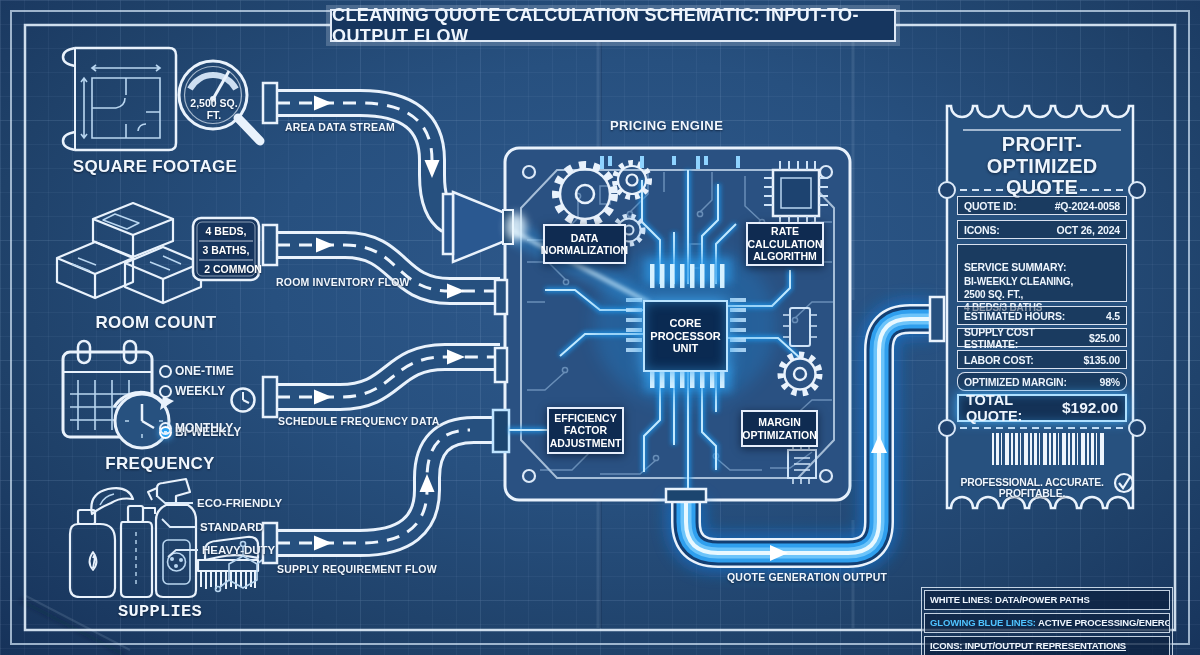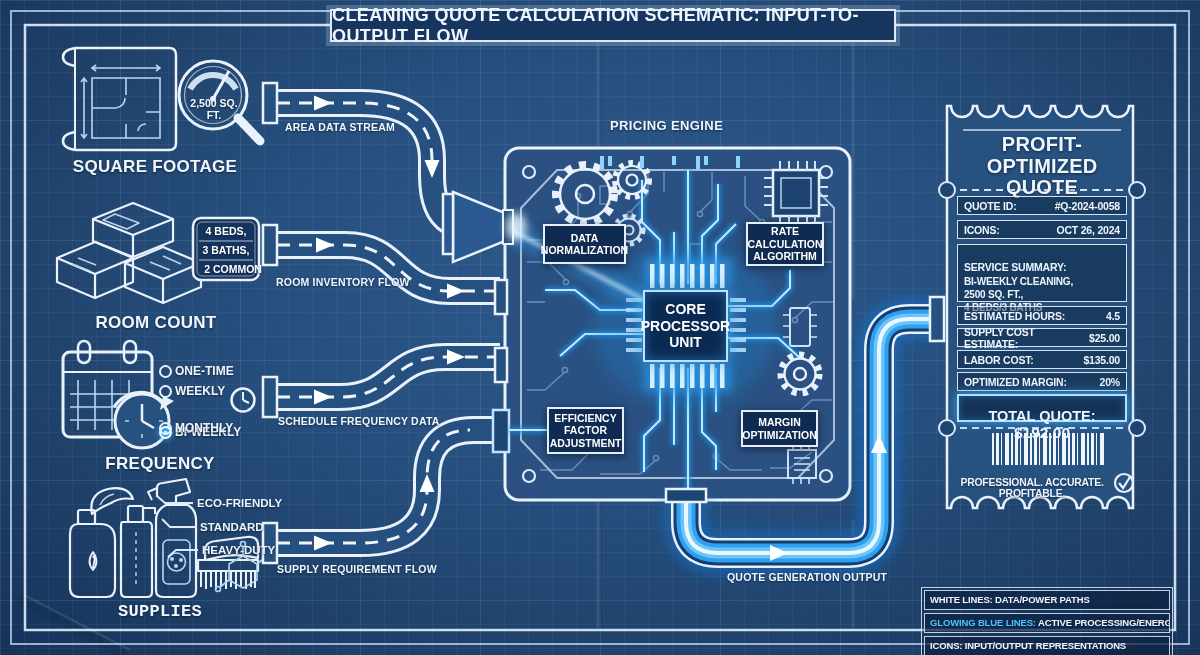--- a/index.html
+++ b/index.html
@@ -9,22 +9,22 @@
   svg.layer{position:absolute;left:0;top:0;}
   .txt{position:absolute;font-weight:bold;color:#f1f7fe;text-shadow:0 1px 2px rgba(4,14,30,.6);white-space:nowrap;}
   .lbl-lg{font-size:17px;letter-spacing:.3px;text-align:center;white-space:nowrap;}
   .lbl-stream{font-size:10.5px;letter-spacing:.2px;}
   .titlebox{position:absolute;left:330px;top:9px;width:566px;height:33px;background:#16365f;
     border:2px solid #dfe9f6;box-shadow:0 0 0 4px rgba(223,233,246,.22);display:flex;align-items:center;
     justify-content:center;font-weight:bold;font-size:18px;letter-spacing:.4px;box-sizing:border-box;}
   .mod{position:absolute;background:#0f2b51;border:2px solid #e6eefb;color:#fff;display:flex;align-items:center;
     justify-content:center;text-align:center;font-weight:bold;font-size:10.5px;line-height:1.18;
     box-shadow:0 2px 8px rgba(2,10,25,.55);padding:2px;box-sizing:border-box;}
-  .mod.core{background:#0a2a52;border:2px solid #b9e3ff;font-size:14px;
-    box-shadow:0 0 16px rgba(62,170,244,.95), inset 0 0 12px rgba(62,170,244,.45);}
+  .mod.core{background:#0a2a52;border:2px solid #b9e3ff;font-size:11px;
+    box-shadow:0 0 16px rgba(62,170,244,.95), inset 0 0 12px rgba(62,170,244,.45);margin-top:10px;}
   .gauge-text{position:absolute;left:184px;top:97px;width:60px;text-align:center;font-weight:bold;
     font-size:10.5px;line-height:1.15;color:#f5faff;white-space:normal;}
   .badge-row{position:absolute;left:195px;width:62px;height:19px;text-align:center;font-weight:bold;
     font-size:10.5px;line-height:19px;color:#fff;text-shadow:0 1px 2px rgba(4,14,30,.6);}
   .freq-opt{position:absolute;left:159px;display:flex;align-items:center;gap:3px;height:16px;}
   .radio{width:13px;height:13px;border:2px solid #e9f2fc;border-radius:50%;box-sizing:border-box;flex:none;}
   .radio.sel{border-color:#fff;background:radial-gradient(circle,#cfeeff 0 2px,#2da5f5 2px 5px,#0d335f 5px);
     box-shadow:0 0 7px rgba(62,170,244,.95);}
   .freq-lbl{font-size:12px;font-weight:bold;text-shadow:0 1px 2px rgba(4,14,30,.6);}
   .tier-lbl{position:absolute;font-size:11.5px;font-weight:bold;text-shadow:0 1px 2px rgba(4,14,30,.6);}
@@ -33,34 +33,34 @@
     font-size:20px;line-height:1.08;letter-spacing:.2px;white-space:normal;text-shadow:0 1px 3px rgba(4,14,30,.65);}
   .r-row{position:absolute;left:957px;width:170px;height:19px;border:1.5px solid rgba(233,240,252,.92);
     background:rgba(10,28,56,.42);display:flex;align-items:center;justify-content:space-between;
     padding:0 6px;font-size:10.5px;font-weight:bold;box-sizing:border-box;letter-spacing:-.2px;}
   .r-sum{position:absolute;left:957px;width:170px;height:58px;border:1.5px solid rgba(233,240,252,.92);
     background:rgba(10,28,56,.42);padding:16px 6px;font-size:10px;font-weight:bold;line-height:1.3;
     box-sizing:border-box;letter-spacing:-.2px;}
   .r-total{position:absolute;left:957px;width:170px;height:27px;border:2px solid #aee0ff;
     background:rgba(8,30,60,.6);display:flex;align-items:center;justify-content:space-between;padding:12px 7px;
     font-weight:bold;box-sizing:border-box;
-    box-shadow:0 0 12px rgba(62,170,244,.95), inset 0 0 8px rgba(62,170,244,.35);flex-direction:column;}
+    box-shadow:0 0 12px rgba(62,170,244,.95), inset 0 0 8px rgba(62,170,244,.35);}
   .r-total .lab{font-size:14.5px;} .r-total .val{font-size:15.5px;}
   .barcode{position:absolute;left:992px;top:433px;width:112px;height:32px;
     background:repeating-linear-gradient(90deg,#eef5fd 0 2px,transparent 2px 4px,#eef5fd 4px 7px,
       transparent 7px 9px,#eef5fd 9px 10px,transparent 10px 13px,#eef5fd 13px 17px,transparent 17px 19px);}
   .tagline{position:absolute;left:951px;top:477px;width:162px;text-align:center;font-size:10.4px;
     font-weight:bold;letter-spacing:-.2px;text-shadow:0 1px 2px rgba(4,14,30,.6);}
   
   .legend{position:absolute;left:921px;top:575px;width:252px;border:1.5px solid rgba(226,239,252,.85);
     padding:2px;box-sizing:border-box;background:rgba(18,40,72,.35);margin-top:12px;}
   .legend-row{border:1.5px solid rgba(226,239,252,.85);background:rgba(12,32,62,.6);height:18px;
     line-height:18px;padding:0 5px;font-size:9.5px;font-weight:bold;letter-spacing:-.15px;
     margin-bottom:3px;white-space:nowrap;overflow:hidden;}
-  .legend-row:last-child{margin-bottom:0;}
+  .legend-row:last-child{margin-bottom:0;text-decoration:underline;}
   .legend .accent{color:#4fc3ff;}
 </style>
 </head>
 <body>
 
 <div class="stage">
 
 <svg class="layer" width="1200" height="655" viewBox="0 0 1200 655">
   <defs>
     <pattern id="grid" width="24" height="24" patternUnits="userSpaceOnUse">
@@ -523,23 +523,23 @@
   <span>4.5</span>
 </div>
 <div class="r-row" style="top:328px;">
   <span>SUPPLY COST ESTIMATE:</span>
   <span>$25.00</span>
 </div>
 <div class="r-row" style="top:350px;">
   <span>LABOR COST:</span>
   <span>$135.00</span>
 </div>
-<div class="r-row" style="top:372px;">
+<div class="r-row" style="top:372px;border-radius:8px;">
   <span>OPTIMIZED MARGIN:</span>
-  <span>20%</span>
+  <span>98%</span>
 </div>
 <div class="r-total" style="top:394px;">
   <span class="lab">TOTAL QUOTE:</span>
   <span class="val">$192.00</span>
 </div>
 <div class="barcode"></div>
 <div class="tagline">PROFESSIONAL. ACCURATE. PROFITABLE.</div>
 
 <div class="legend">
   <div class="legend-row"><span>WHITE LINES:</span><span> DATA/POWER PATHS</span></div>

